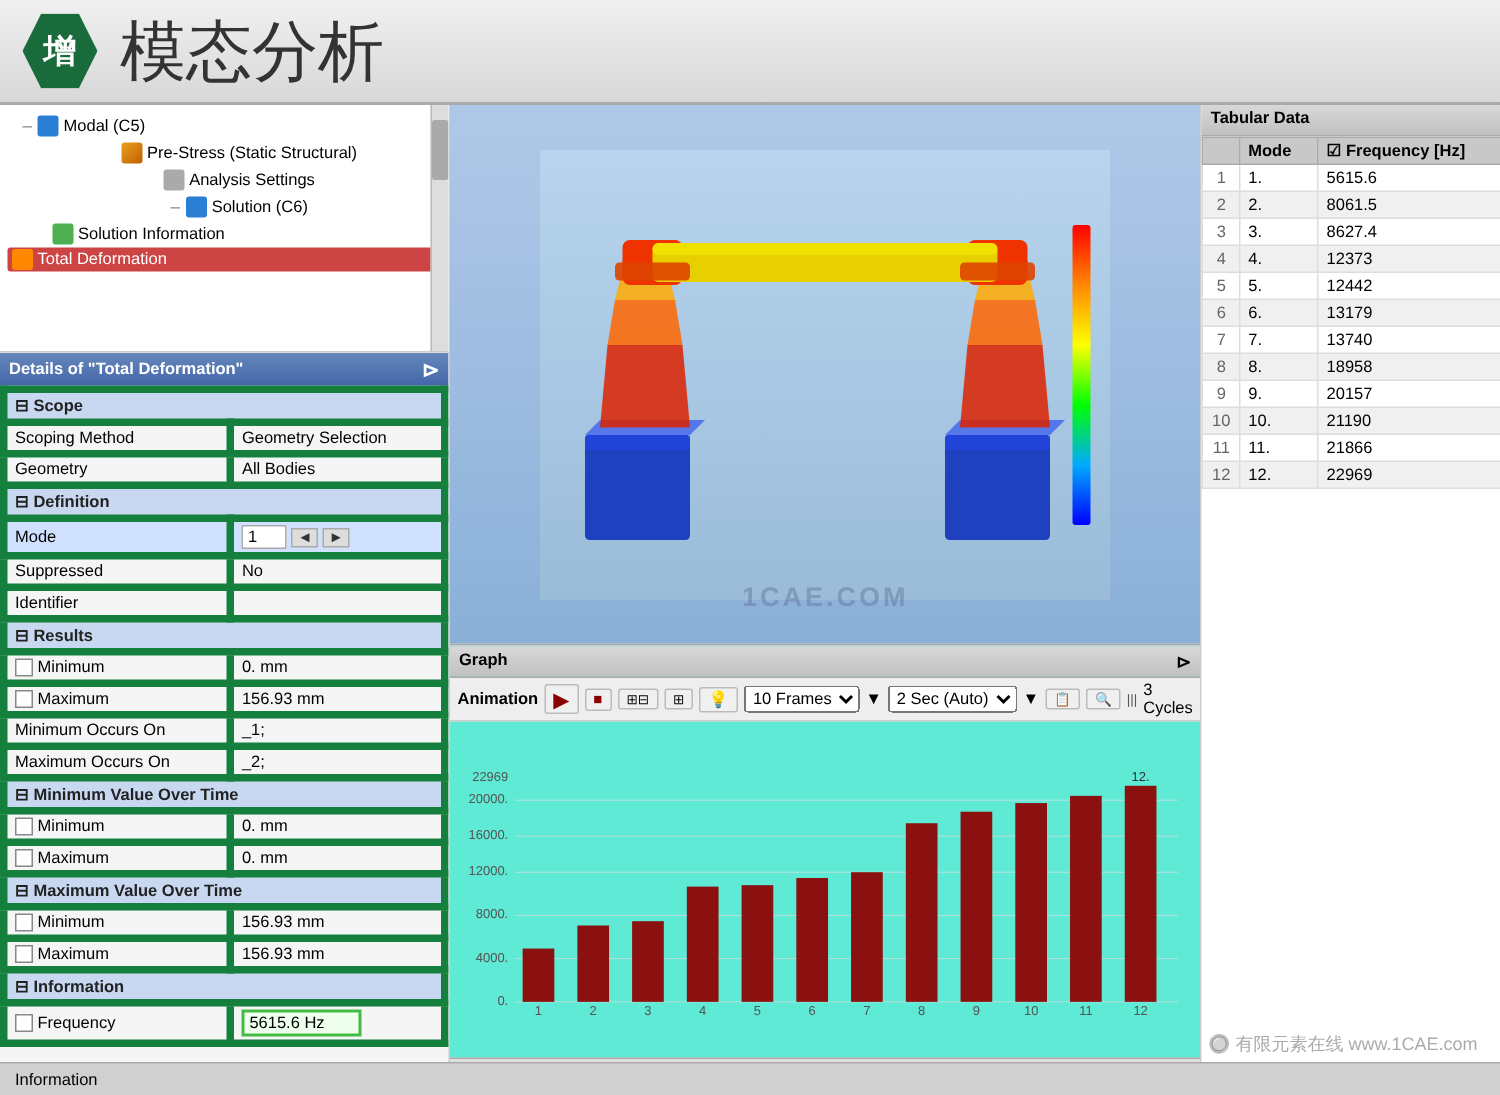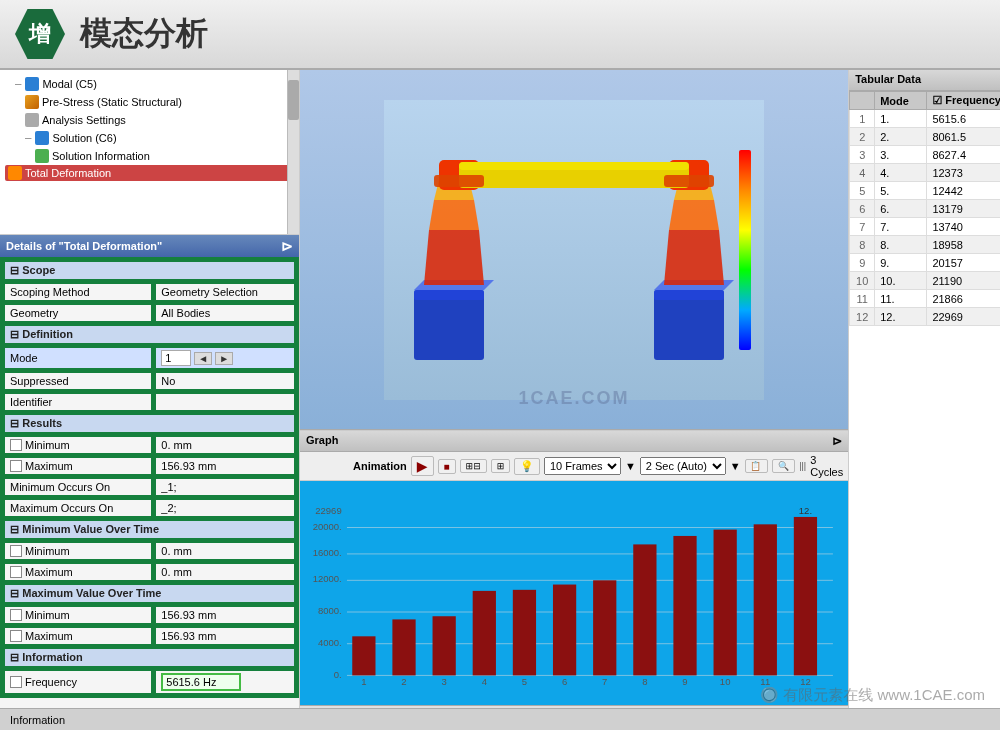--- a/index.html
+++ b/index.html
@@ -16,21 +16,21 @@
       height: 70px;
     }
     #header-hex {
       width: 50px; height: 50px;
       background: #1a6b3c;
       clip-path: polygon(25% 0%, 75% 0%, 100% 50%, 75% 100%, 25% 100%, 0% 50%);
       display: flex; align-items: center; justify-content: center;
       color: white; font-size: 22px; font-weight: bold;
     }
     #header-title {
-      font-size: 32px; font-weight: bold; color: #333;
+      font-size: 44px; font-weight: normal; color: #333;
     }
 
     
     #main {
       display: flex;
       height: calc(730px - 70px);
     }
 
     
     #left-panel {
@@ -52,21 +52,21 @@
     }
     .tree-item {
       display: flex; align-items: center; gap: 3px;
       padding: 2px 0;
       cursor: pointer;
       font-size: 11px;
     }
     .tree-item.selected { background: #c44; color: white; border-radius: 2px; padding: 1px 3px; }
     .tree-icon { width: 14px; height: 14px; display: inline-block; flex-shrink: 0; }
     .tree-indent-1 { padding-left: 10px; }
-    .tree-indent-2 { padding-left: 20px; }
+    .tree-indent-2 { padding-left: 20px; justify-content: center; }
     .tree-indent-3 { padding-left: 30px; }
 
     .icon-modal { width:14px; height:14px; background:#2a7fd4; border-radius:2px; display:inline-block; }
     .icon-prestress { width:14px; height:14px; background:linear-gradient(135deg,#e8a020,#c06000); border-radius:2px; display:inline-block; }
     .icon-settings { width:14px; height:14px; background:#aaa; border-radius:2px; display:inline-block; }
     .icon-solution { width:14px; height:14px; background:#2a7fd4; border-radius:2px; display:inline-block; position:relative; }
     .icon-solinfo { width:14px; height:14px; background:#4caf50; border-radius:2px; display:inline-block; }
     .icon-deform { width:14px; height:14px; background:#ff8800; border-radius:2px; display:inline-block; }
 
     .expand-icon { font-size:9px; color:#666; margin-right:1px; }
@@ -188,21 +188,21 @@
     }
     #viewport-and-graph {
       flex: 1;
       display: flex;
       flex-direction: column;
     }
 
     
     #graph-panel {
       flex: 1;
-      background: #0ea5e9;
+      background: #5eead4;
       border-top: 1px solid #ccc;
       display: flex;
       flex-direction: column;
     }
     #graph-title {
       background: linear-gradient(to bottom, #d8d8d8, #c0c0c0);
       border-bottom: 1px solid #aaa;
       padding: 3px 6px;
       font-size: 11px;
       font-weight: bold;
@@ -519,21 +519,21 @@
           </svg>
           <div class="watermark">1CAE.COM</div>
         </div>
 
         <div id="graph-panel">
           <div id="graph-title">
             <span>Graph</span>
             <span style="font-size:12px;">⊳</span>
           </div>
           <div id="graph-toolbar">
-            <span style="font-weight:bold;margin-left:48px;">Animation</span>
+            <span style="font-weight:bold;">Animation</span>
             <span class="toolbar-btn play-btn">▶</span>
             <span class="toolbar-btn stop-btn">■</span>
             <span class="toolbar-btn" style="font-size:9px;">⊞⊟</span>
             <span class="toolbar-btn" style="font-size:9px;">⊞</span>
             <span class="toolbar-btn">💡</span>
             <select style="font-size:11px; padding:1px;">
               <option>10 Frames</option>
             </select>
             <span>▼</span>
             <select style="font-size:11px; padding:1px;">
@@ -692,15 +692,15 @@
 
     </div>
   </div>
 
 </div>
 
 <div id="bottom-bar" style="position:fixed; bottom:0; left:0; right:0; height:22px; background:#d0d0d0; border-top:1px solid #aaa; display:flex; align-items:center; padding:0 10px; font-size:11px; z-index:100;">
   <span>Information</span>
 </div>
 
-<div id="bottom-logo" style="position:fixed; bottom:25px; right:15px; font-size:15px; color:rgba(100,100,100,0.55);">
+<div id="bottom-logo" style="position:fixed; bottom:25px; right:15px; font-size:12px; color:rgba(100,100,100,0.55);">
   🔘 有限元素在线 www.1CAE.com
 </div>
 
 </body></html>

